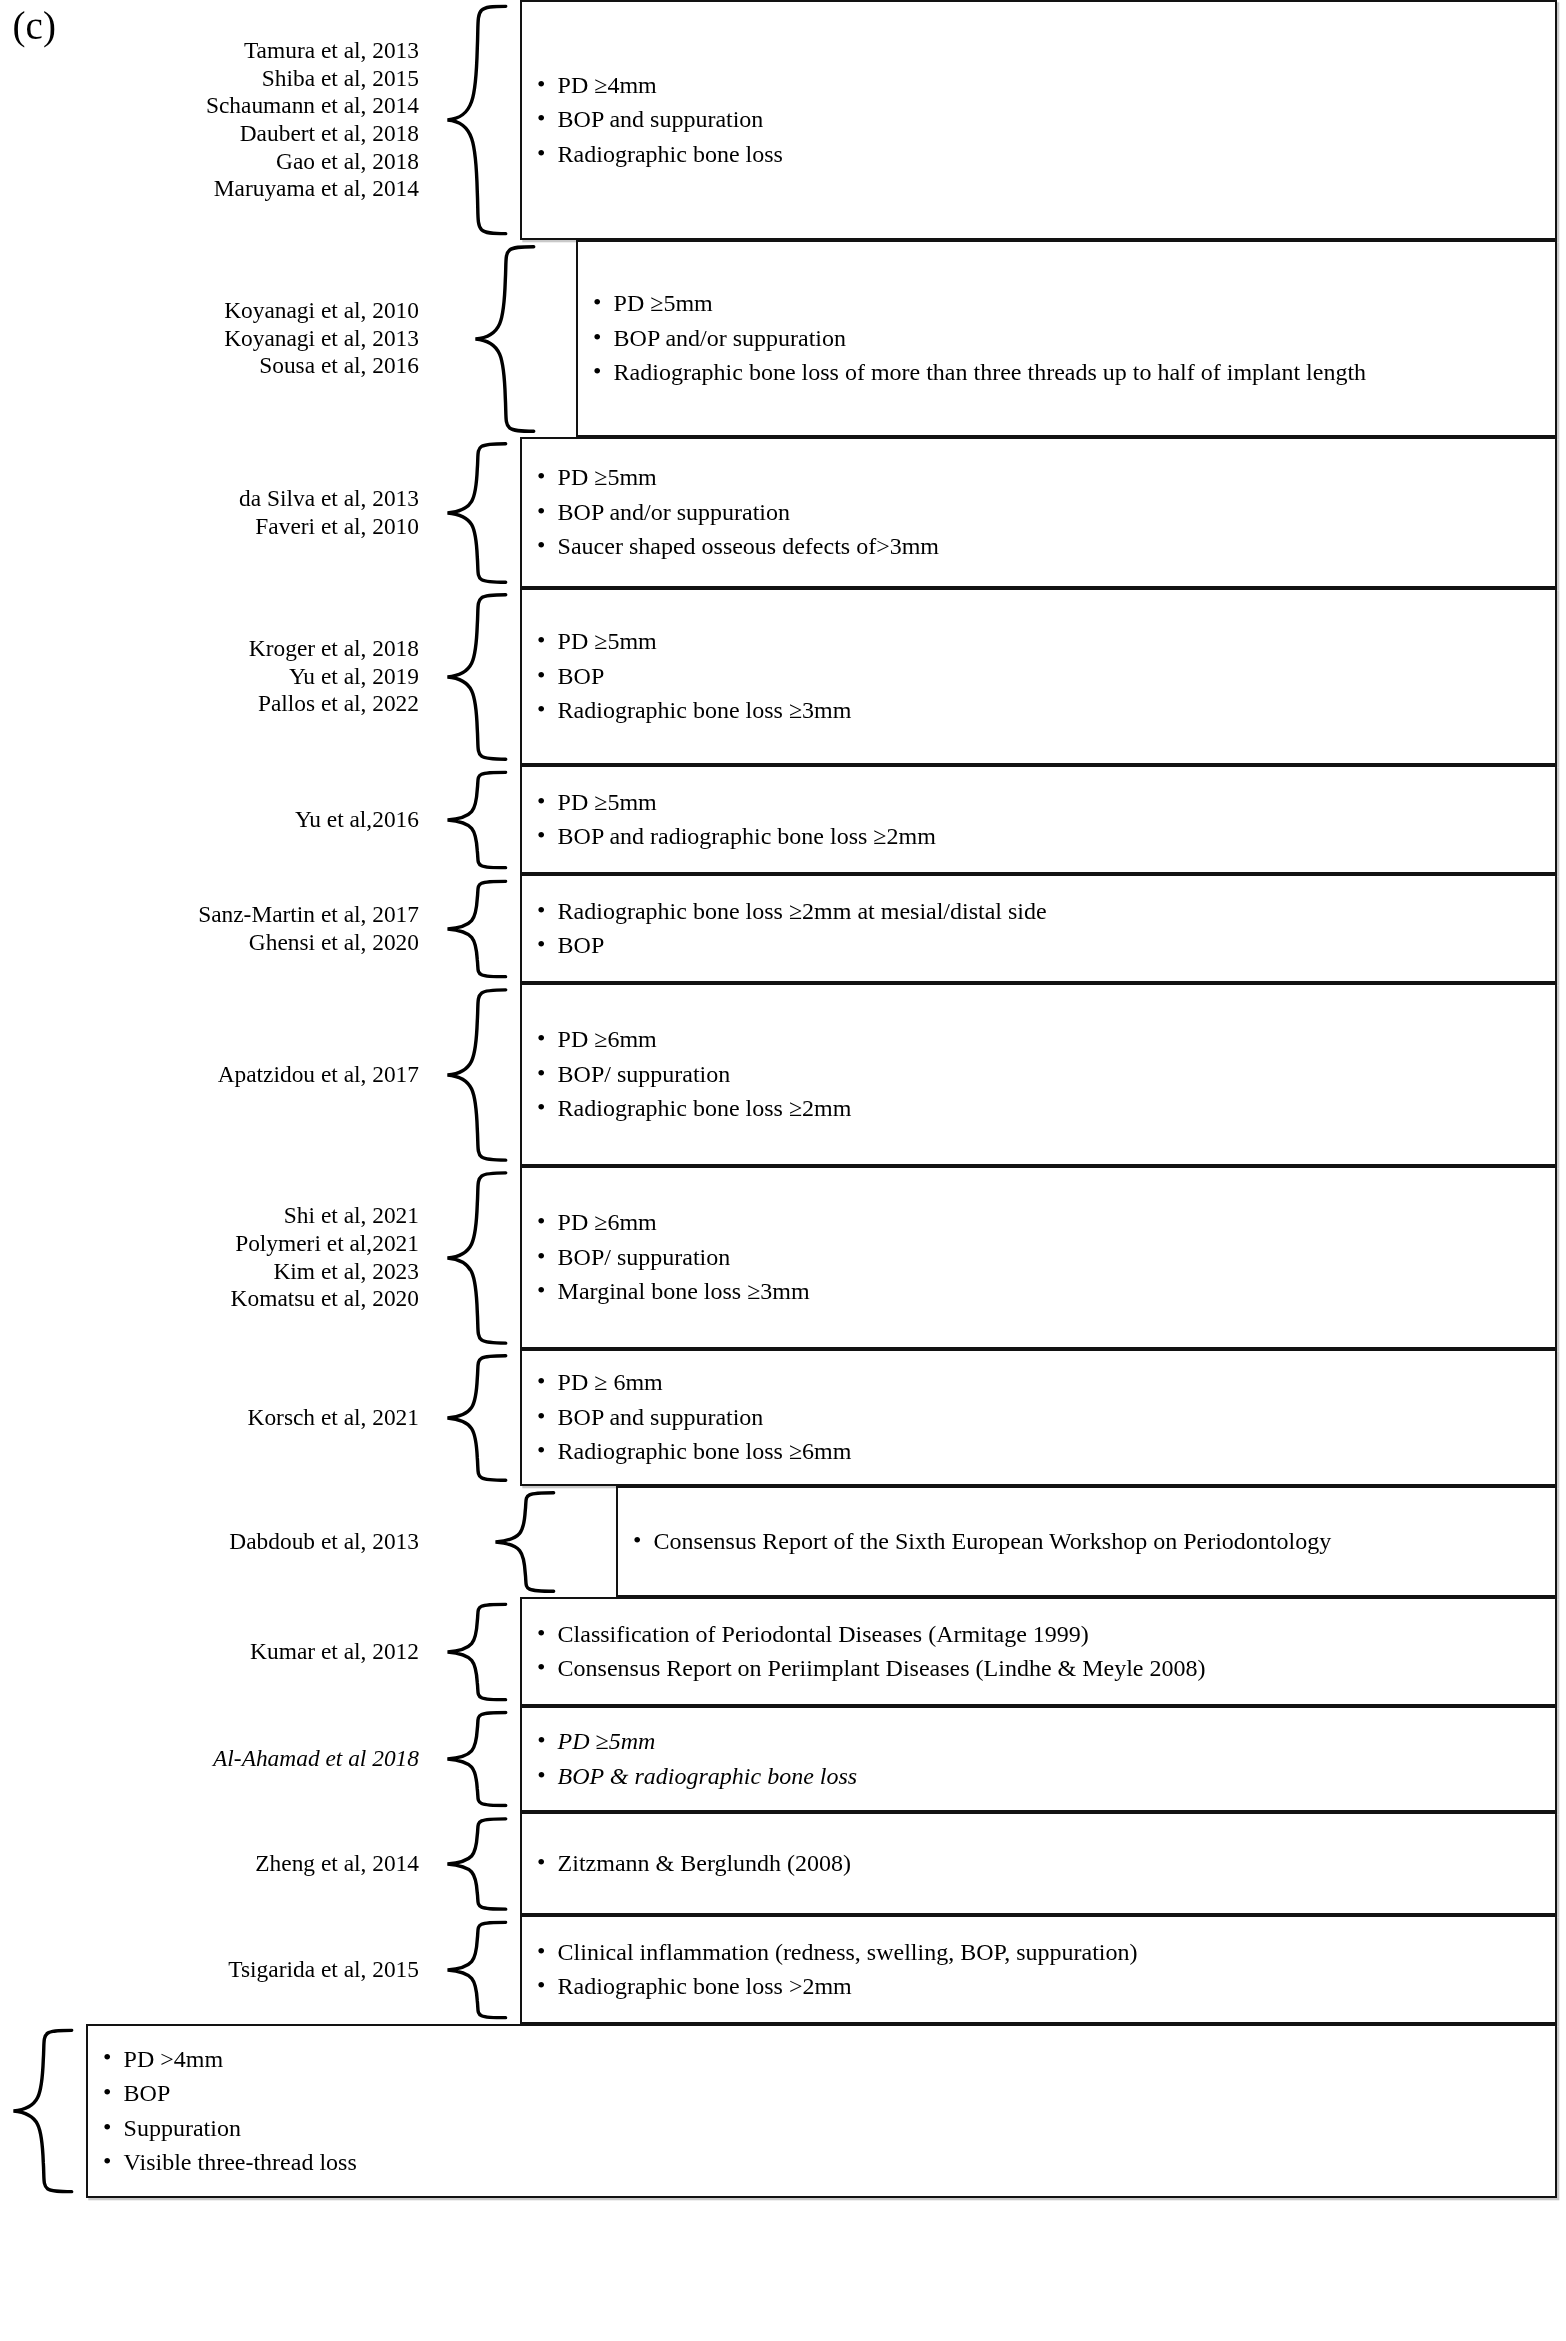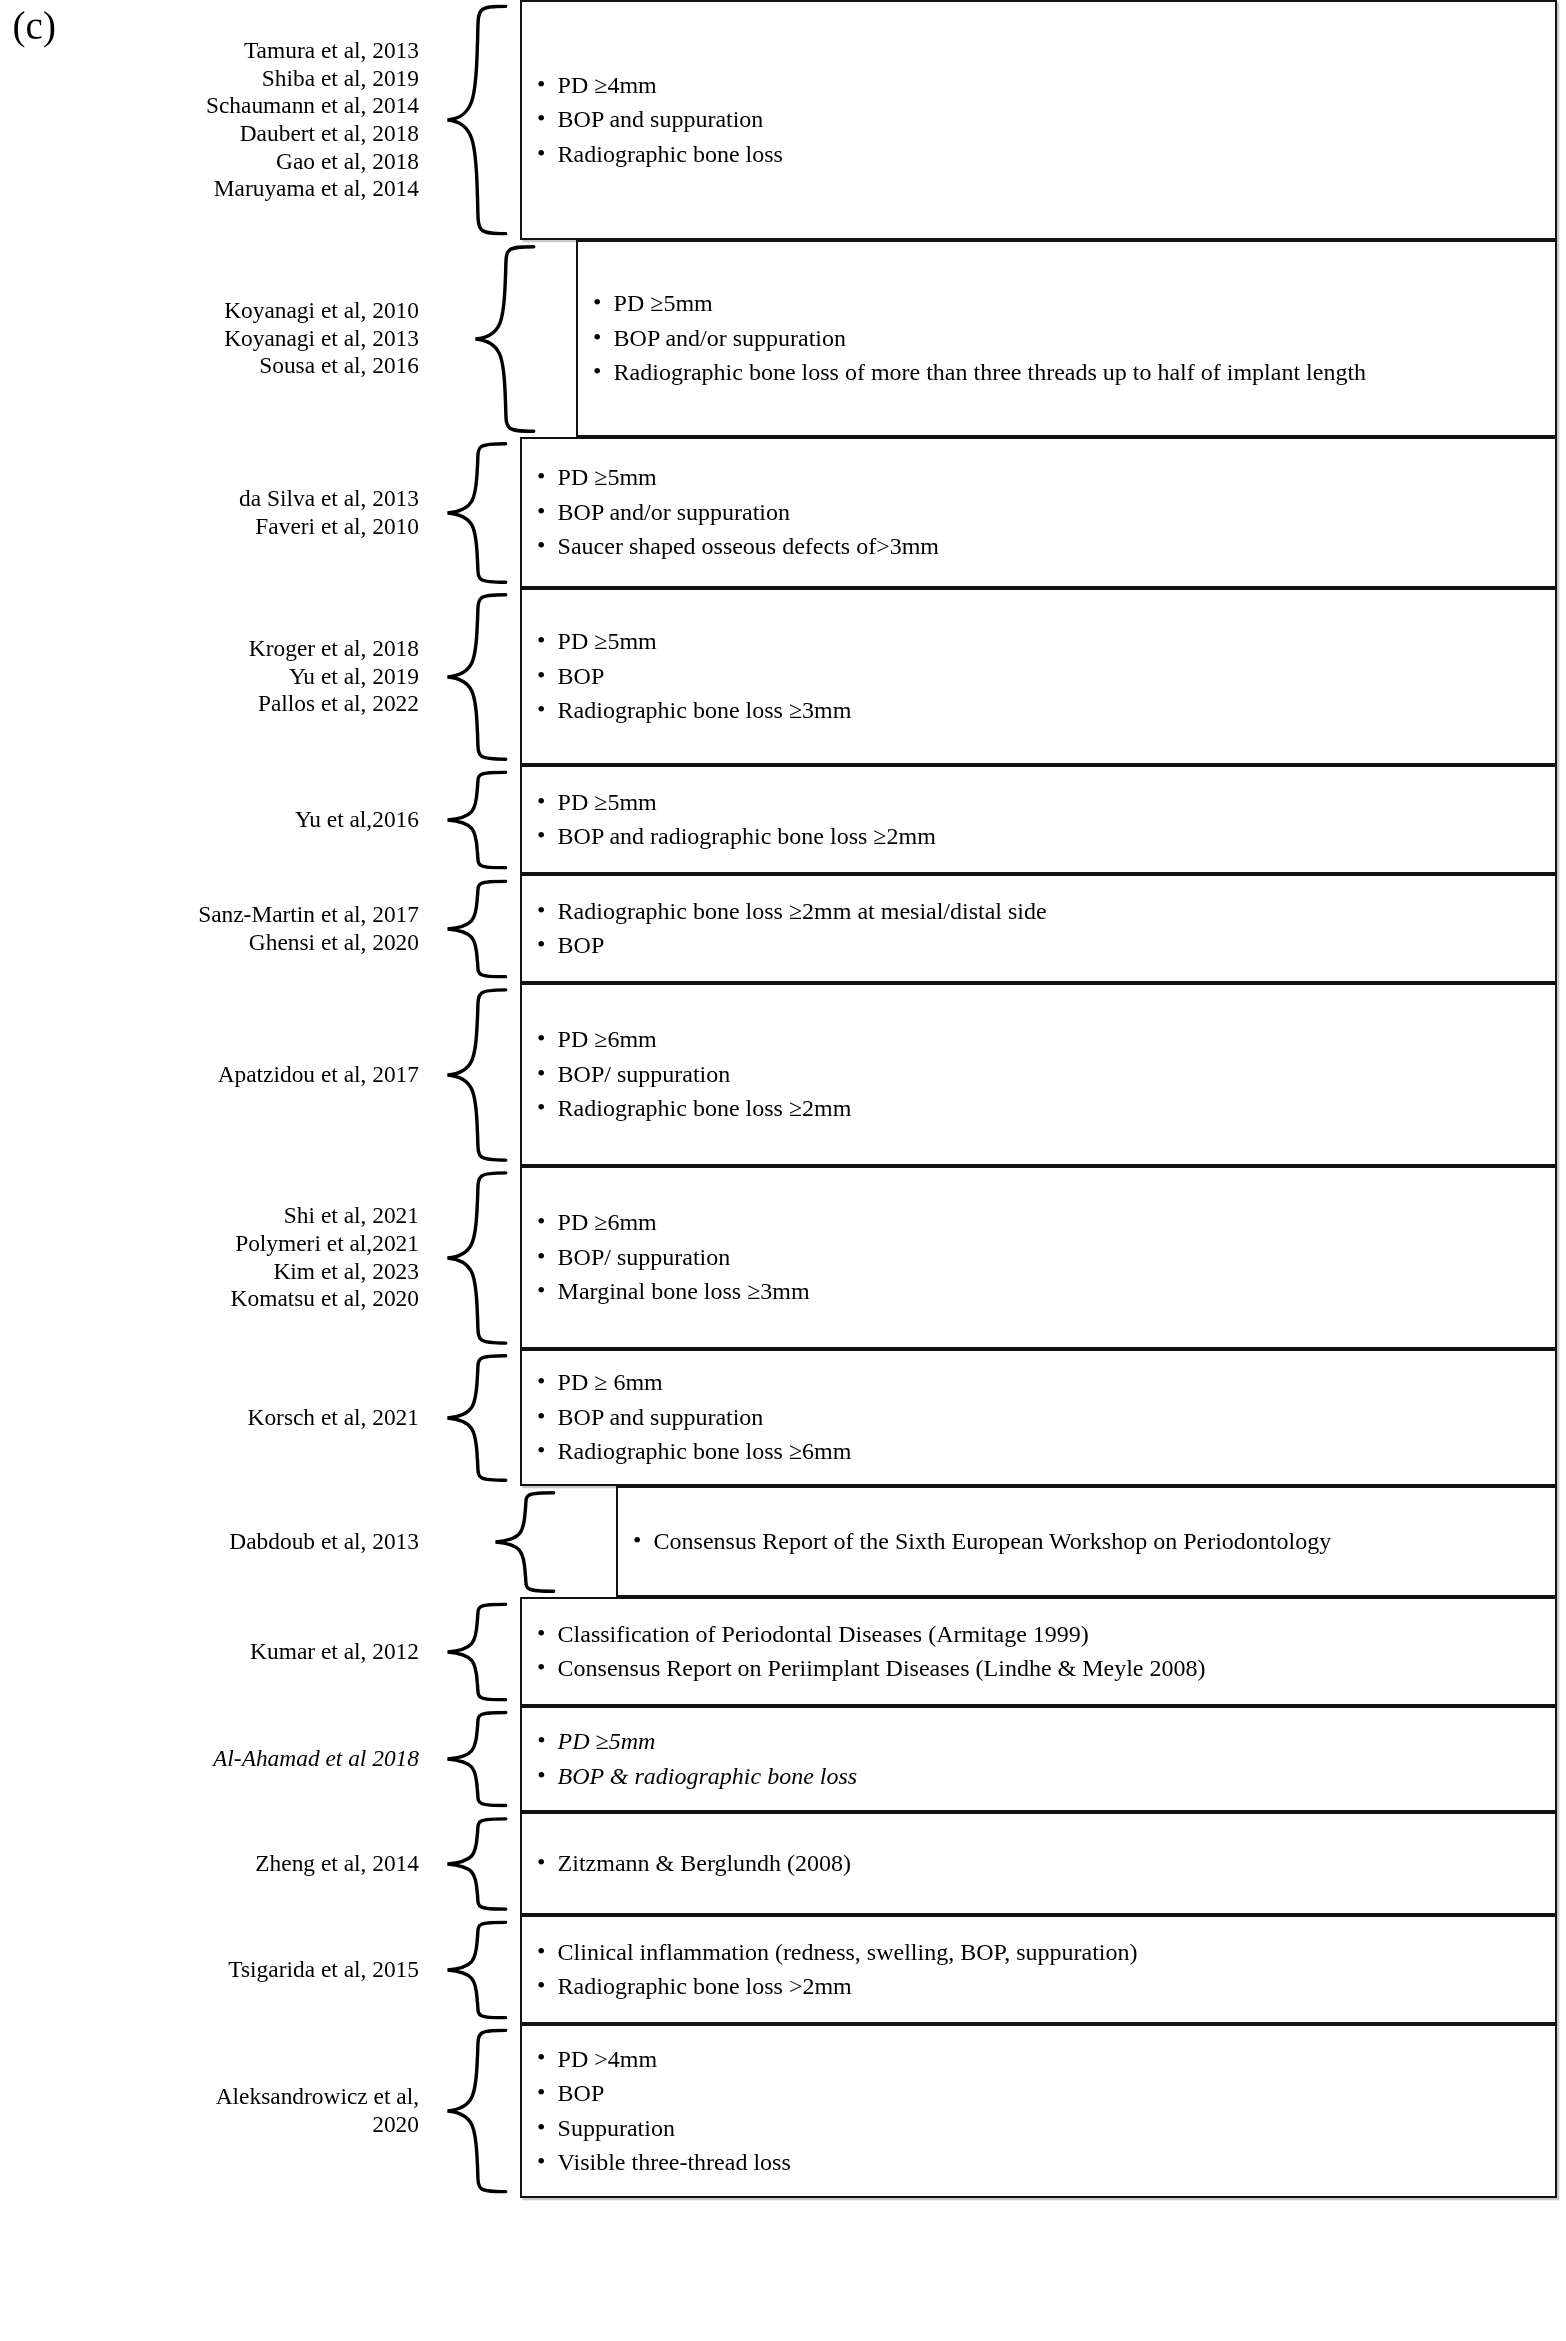--- a/index.html
+++ b/index.html
@@ -112,21 +112,21 @@
 </style>
 </head>
 <body>
 
 <div id="panel-label">(c)</div>
 
 <div id="rows">
     <div class="row" style="height: 240px;">
       <div class="authors">
         <span class="author-line">Tamura et al, 2013</span>
-        <span class="author-line">Shiba et al, 2019</span>
+        <span class="author-line">Shiba et al, 2015</span>
         <span class="author-line">Schaumann et al, 2014</span>
         <span class="author-line">Daubert et al, 2018</span>
         <span class="author-line">Gao et al, 2018</span>
         <span class="author-line">Maruyama et al, 2014</span>
       </div>
       <div class="brace">
         <svg width="64" height="231" viewBox="0 0 112 404">
           <path d="M 108 3 C 50.4 3, 61.60000000000001 8, 58.24 76.76 C 56 161.60000000000002, 51.52 198, 6 202 C 51.52 206, 56 242.39999999999998, 58.24 327.24 C 61.60000000000001 396, 50.4 401, 108 401" fill="none" stroke="#000000" stroke-width="6" stroke-linecap="round"></path>
         </svg>
       </div>
@@ -381,24 +381,20 @@
       <div class="criteria-wrap">
         <div class="criteria-box">
           <ul class="criteria-list">
             <li><span class="bullet-glyph">•</span><span>Clinical inflammation (redness, swelling, BOP, suppuration)</span></li>
             <li><span class="bullet-glyph">•</span><span>Radiographic bone loss &gt;2mm</span></li>
           </ul>
         </div>
       </div>
     </div>
     <div class="row" style="height: 174px;">
-      <div class="authors">
-        <span class="author-line">Aleksandrowicz et al,</span>
-        <span class="author-line">2020</span>
-      </div>
       <div class="brace">
         <svg width="64" height="165" viewBox="0 0 112 289">
           <path d="M 108 3 C 50.4 3, 61.60000000000001 8, 58.24 54.910000000000004 C 56 115.60000000000001, 51.52 140.5, 6 144.5 C 51.52 148.5, 56 173.39999999999998, 58.24 234.09 C 61.60000000000001 281, 50.4 286, 108 286" fill="none" stroke="#000000" stroke-width="6" stroke-linecap="round"></path>
         </svg>
       </div>
       <div class="criteria-wrap">
         <div class="criteria-box">
           <ul class="criteria-list">
             <li><span class="bullet-glyph">•</span><span>PD &gt;4mm</span></li>
             <li><span class="bullet-glyph">•</span><span>BOP</span></li>

